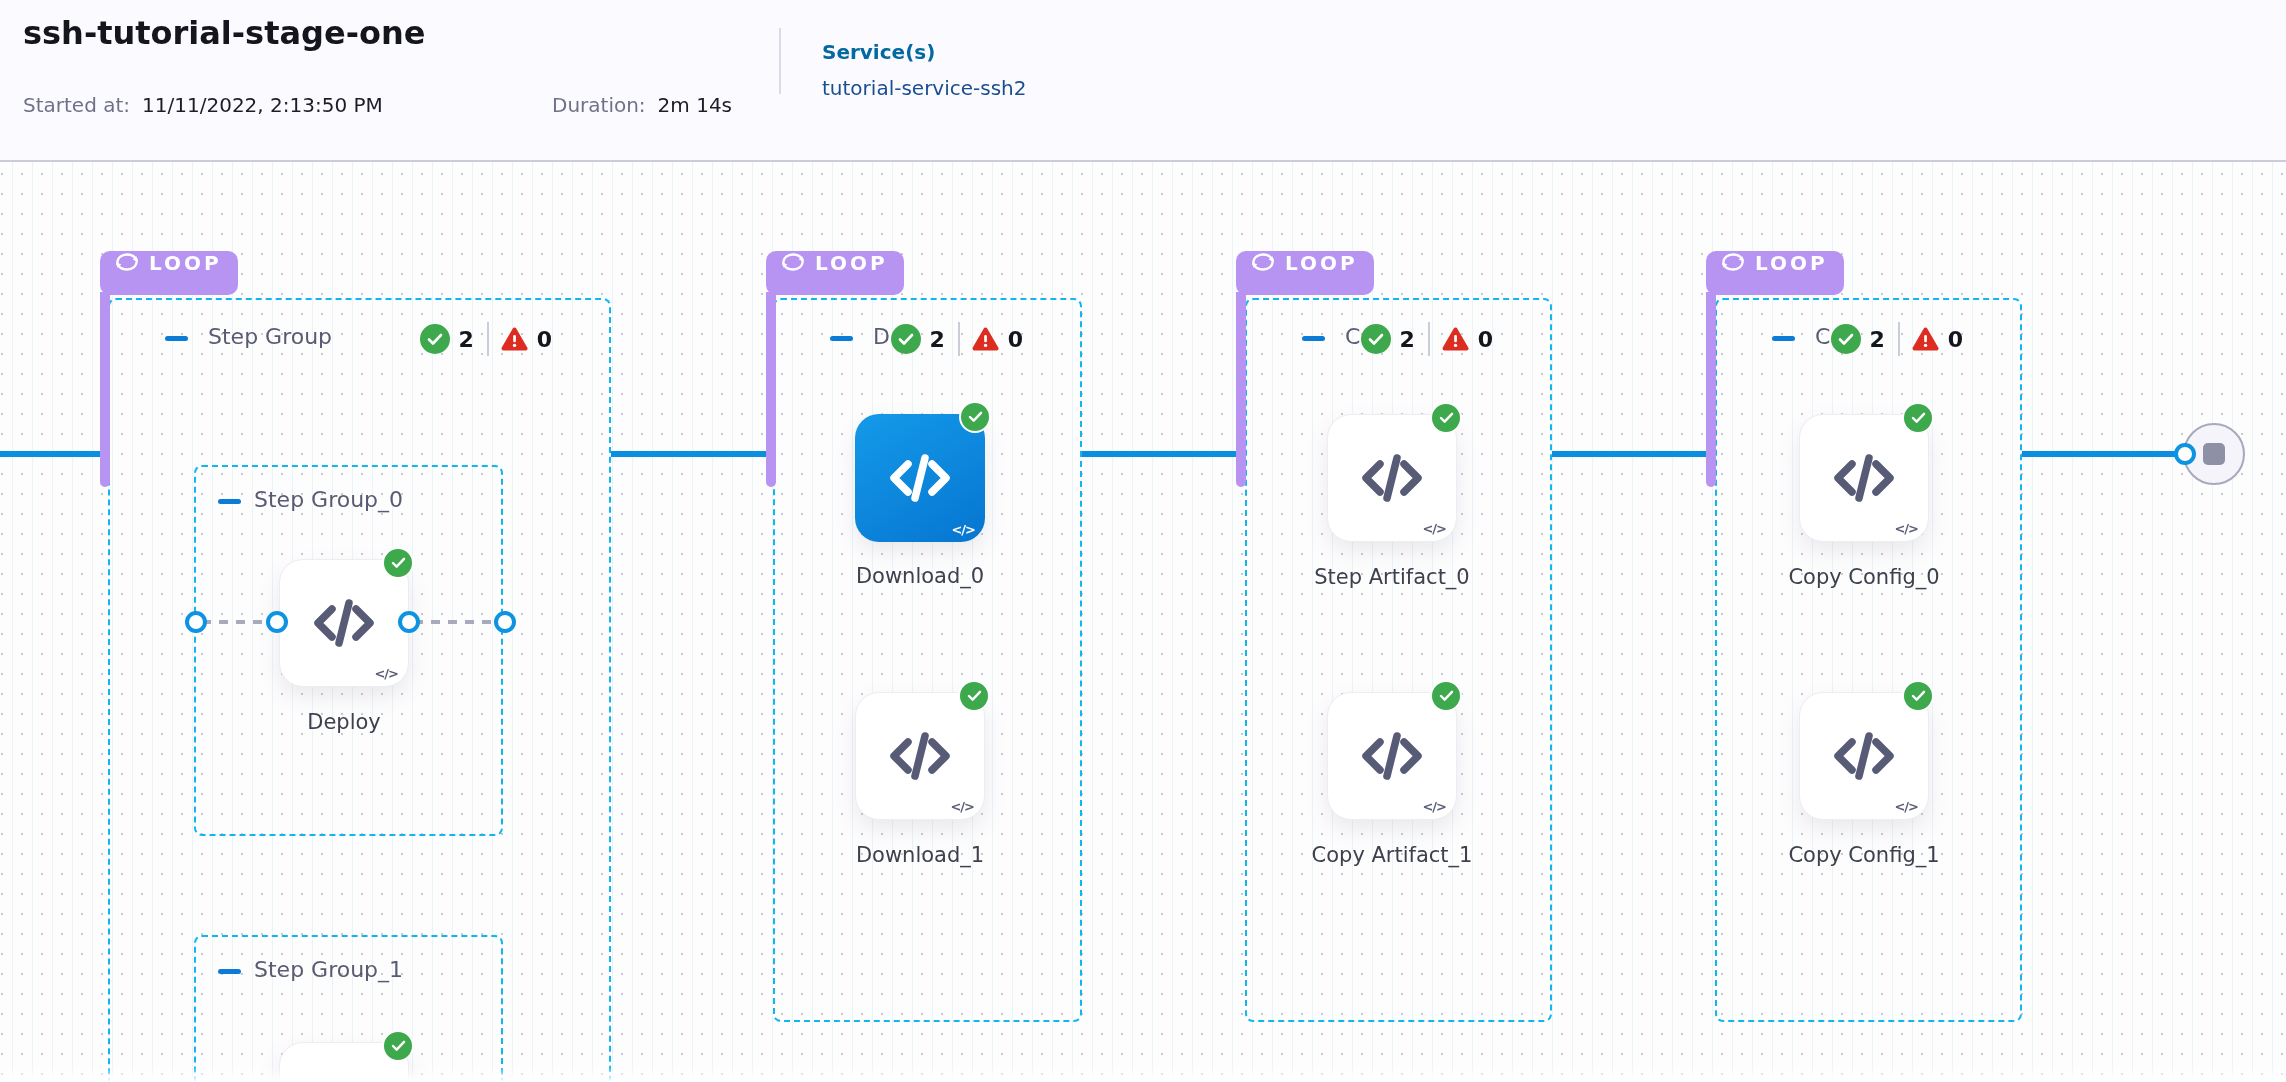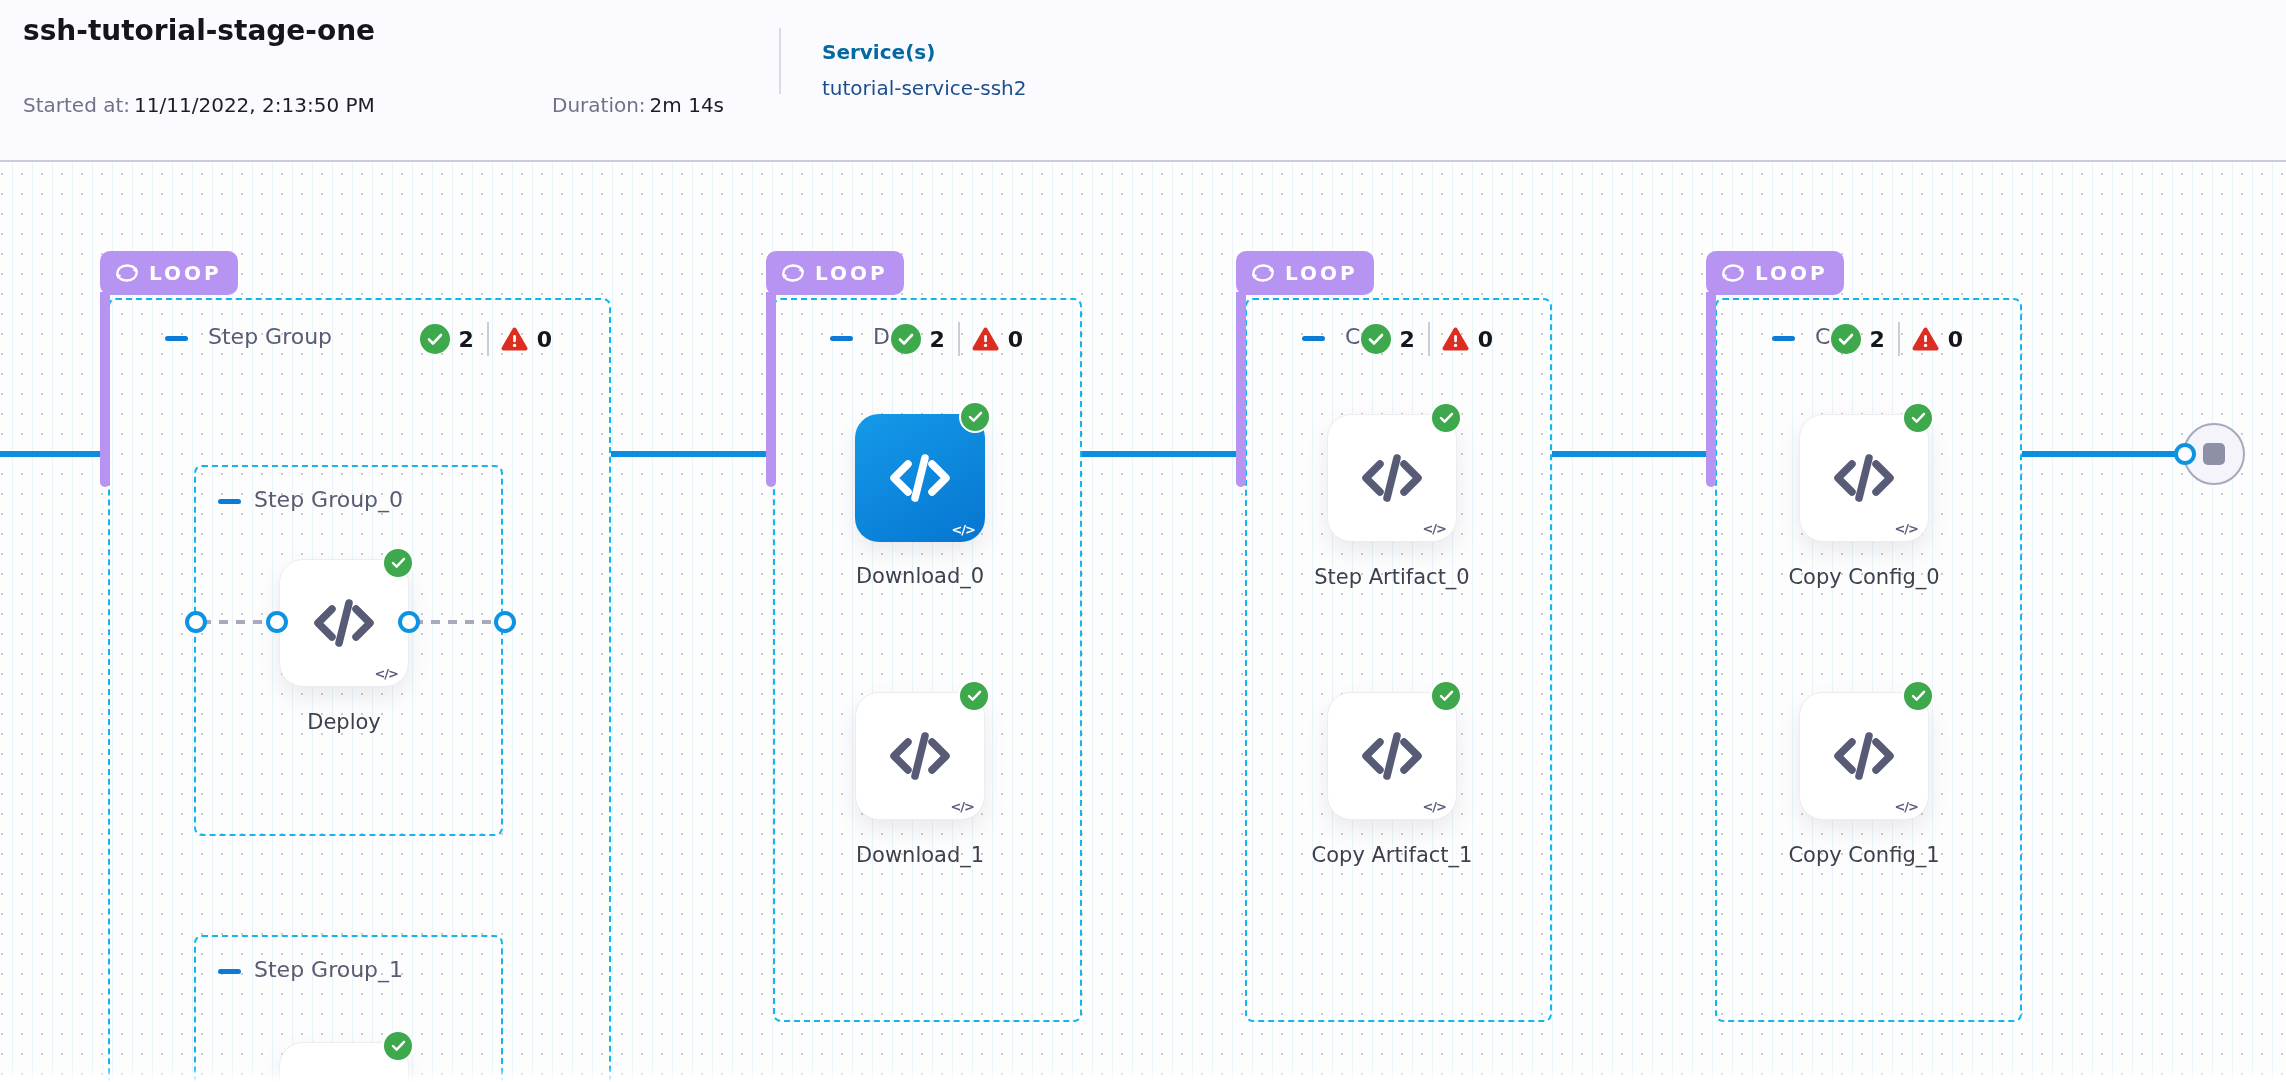--- a/index.html
+++ b/index.html
@@ -2,22 +2,22 @@
 <html><head>
 <meta charset="utf-8">
 <style>
   html,body{margin:0;padding:0;background:#fff;}
   #app{position:relative;width:2286px;height:1082px;overflow:hidden;
        font-family:"DejaVu Sans","Liberation Sans",sans-serif;color:#1c1c28;}
 
   
   .hdr{position:absolute;left:0;top:0;width:2286px;height:160px;background:#fbfbff;
        border-bottom:2px solid #caccda;z-index:30;}
-  .hdr .title{position:absolute;left:23px;top:14px;font-size:28px;font-weight:700;color:#15151e;}
-  .meta{position:absolute;top:93px;display:flex;gap:4px;font-size:20px;white-space:nowrap;}
+  .hdr .title{position:absolute;left:23px;top:14px;font-size:32px;font-weight:700;color:#15151e;}
+  .meta{position:absolute;top:93px;display:flex;gap:12px;font-size:20px;white-space:nowrap;}
   .meta .lbl{color:#6f7189;}
   .meta .val{color:#1d1d29;}
   .hdr-vdiv{position:absolute;left:779px;top:28px;width:2px;height:66px;background:#d9dbe7;}
   .svcblk{position:absolute;top:40px;}
   .svcblk .blk-lbl{font-size:20px;font-weight:600;color:#0369a1;display:block;}
   .svcblk .blk-link{font-size:20px;color:#1b4e8f;display:block;margin-top:12px;cursor:pointer;}
 
   
   .canvas{position:absolute;left:0;top:162px;width:2286px;height:920px;overflow:hidden;
     background-color:#fdfdfe;
@@ -26,21 +26,21 @@
       linear-gradient(to right,#e9f3fa 1.5px,rgba(233,243,250,0) 1.5px);
     background-size:20px 20px,20px 20px;
     background-position:12px 2px,12px 0;}
   .fade{position:absolute;left:0;bottom:0;width:100%;height:16px;
         background:linear-gradient(rgba(255,255,255,0),#ffffff);z-index:40;pointer-events:none;}
 
   .pline{position:absolute;top:289px;height:6px;background:#0a8fe0;z-index:1;}
 
   
   .loopb{position:absolute;top:89px;width:138px;height:44px;background:#b793f2;border-radius:10px;
-         display:flex;align-items:center;padding-left:13px;box-sizing:border-box;z-index:6;}
+         display:flex;align-items:flex-start;padding-left:13px;box-sizing:border-box;z-index:6;}
   .loopb .ltxt{color:#fff;font-size:20px;font-weight:700;letter-spacing:3px;margin-left:8px;}
   .tail{position:absolute;top:130px;width:10px;height:195px;background:#b793f2;
         border-radius:0 0 6px 6px;z-index:5;}
 
   
   .gbox{position:absolute;top:136px;border:2px dashed #12b6ef;border-radius:8px;
         box-sizing:border-box;z-index:2;}
   .ghead{position:absolute;left:0;top:20px;width:100%;height:38px;}
   .hdash{position:absolute;width:23px;height:5px;border-radius:3px;background:#0c7bd6;top:16px;left:55px;cursor:pointer;}
   .gtitle{position:absolute;left:98px;top:4px;font-size:22px;color:#595b72;white-space:nowrap;}

